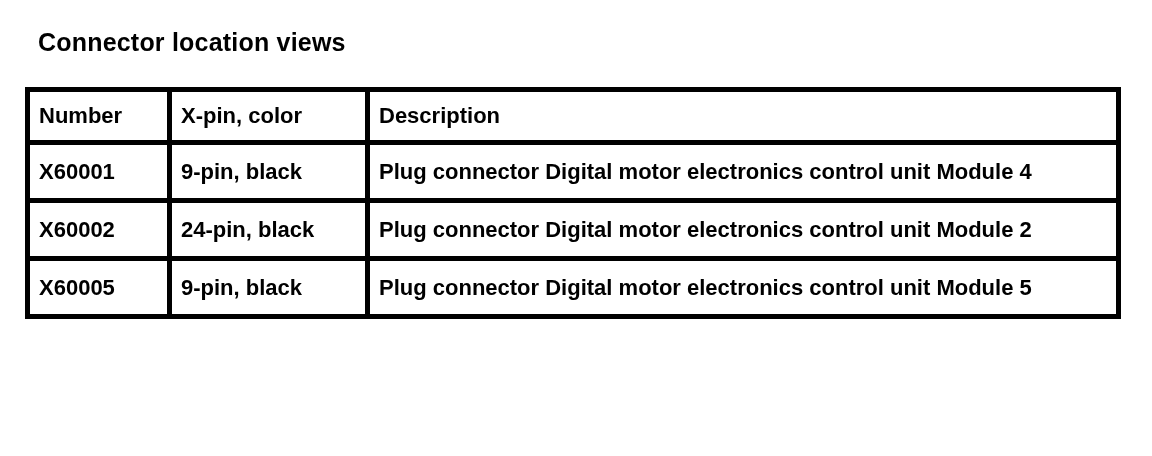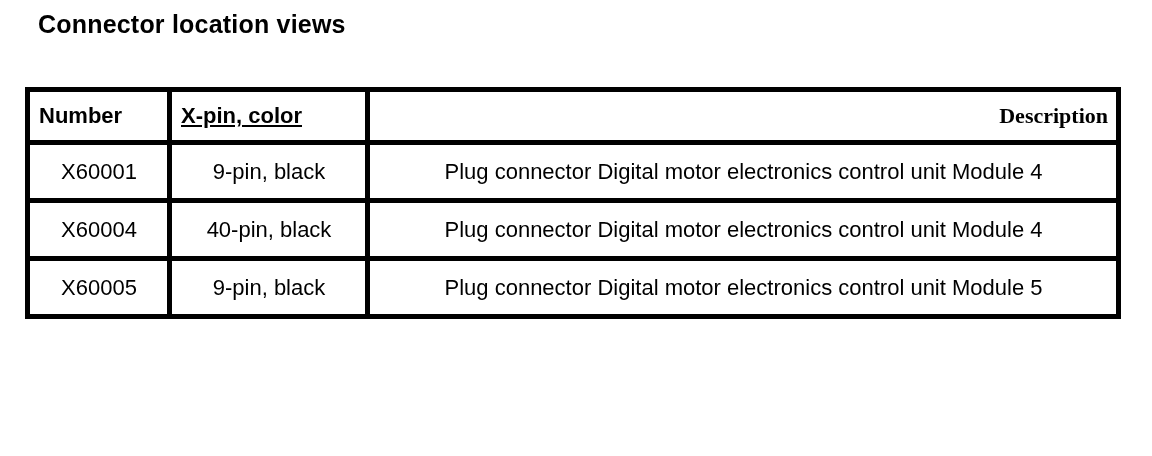--- a/index.html
+++ b/index.html
@@ -12,21 +12,21 @@
   .page {
     position: relative;
     width: 1152px;
     height: 456px;
     background: #ffffff;
     overflow: hidden;
   }
   .page-title {
     position: absolute;
     left: 38px;
-    top: 10px;
+    top: 28px;
     font-size: 25px;
     font-weight: bold;
     letter-spacing: 0.2px;
     white-space: nowrap;
   }
   table.connector-table {
     position: absolute;
     left: 25px;
     top: 87px;
     width: 1096px;
@@ -41,30 +41,29 @@
     vertical-align: middle;
     white-space: nowrap;
     overflow: hidden;
   }
   .connector-table th {
     font-weight: bold;
     height: 48px;
     text-align: left;
   }
   .connector-table th.col-description {
-    text-align: right;
-    font-family: Liberation Serif, serif;
+    text-align: left;
   }
   .connector-table td {
-    font-weight: normal;
+    font-weight: bold;
     height: 53px;
-    text-align: center;
+    text-align: left;
   }
   .col-number { width: 120px; }
-  .col-pin    { width: 176px; text-decoration: underline; }
+  .col-pin    { width: 176px; }
 </style>
 </head>
 <body>
 
 <div class="page">
 
   <div class="page-title">Connector location views</div>
 
   <table class="connector-table">
     <thead>
@@ -74,23 +73,23 @@
         <th class="col-description">Description</th>
       </tr>
     </thead>
     <tbody>
       <tr>
         <td>X60001</td>
         <td>9-pin, black</td>
         <td>Plug connector Digital motor electronics control unit Module 4</td>
       </tr>
       <tr>
-        <td>X60004</td>
-        <td>40-pin, black</td>
-        <td>Plug connector Digital motor electronics control unit Module 4</td>
+        <td>X60002</td>
+        <td>24-pin, black</td>
+        <td>Plug connector Digital motor electronics control unit Module 2</td>
       </tr>
       <tr>
         <td>X60005</td>
         <td>9-pin, black</td>
         <td>Plug connector Digital motor electronics control unit Module 5</td>
       </tr>
     </tbody>
   </table>
 
 </div>

